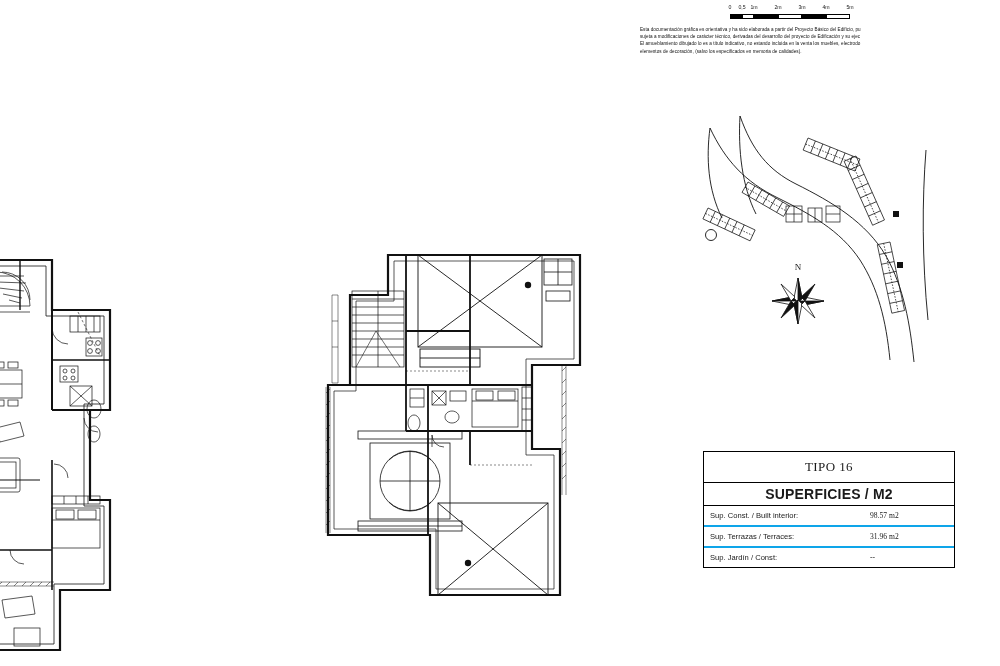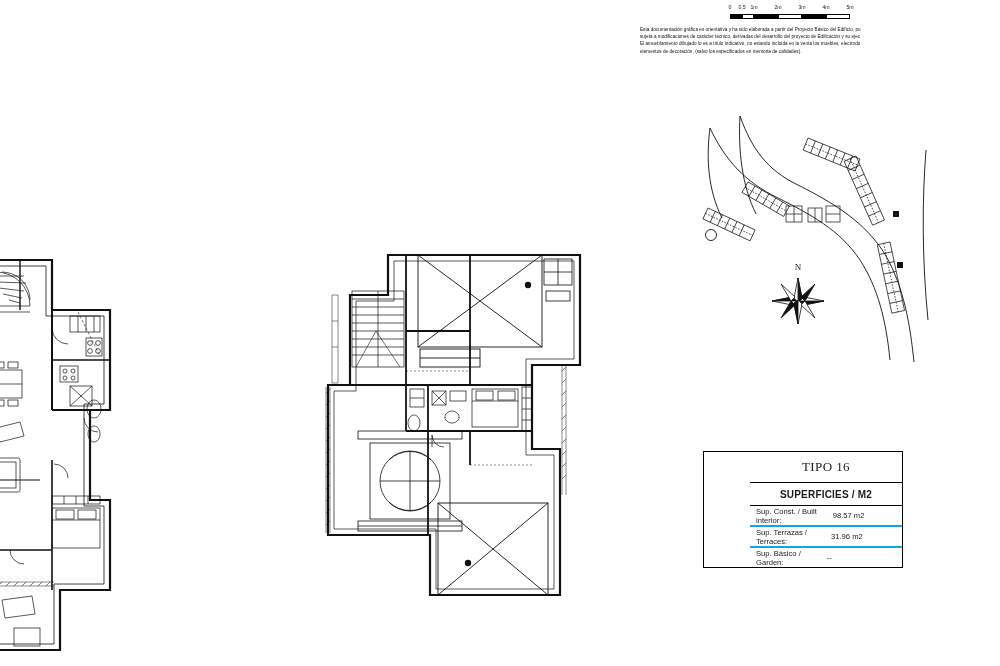--- a/index.html
+++ b/index.html
@@ -99,61 +99,61 @@
     top: 235px;
     width: 290px;
     height: 390px;
   }
 
   
   #infobox {
     position: absolute;
     left: 703px;
     top: 451px;
-    width: 200px;
+    width: 252px;
     border: 1px solid #000;
     background: #fff;
     box-sizing: border-box;
-    padding-left: 46px;
   }
   #infobox .title-row {
     height: 30px;
     border-bottom: 1px solid #000;
     display: flex;
     align-items: center;
     justify-content: center;
     font-size: 13px;
     font-family: "Liberation Serif", serif;
     letter-spacing: 0.4px;
   }
   #infobox .sub-row {
     height: 22px;
     border-bottom: 1px solid #000;
     display: flex;
     align-items: center;
     justify-content: center;
-    font-size: 10px;
+    font-size: 14px;
     font-weight: bold;
     letter-spacing: 0.2px;
   }
   #infobox .data-row {
     height: 19px;
     border-bottom: 2px solid #0ea5e9;
     display: flex;
     align-items: center;
     font-size: 7.6px;
   }
   #infobox .data-row:last-child { border-bottom: none; }
   #infobox .data-row .k {
     flex: 1 1 auto;
     padding-left: 6px;
   }
   #infobox .data-row .v {
     width: 84px;
     padding-left: 4px;
+    font-family: Liberation Serif, serif;
   }
 </style>
 </head>
 <body>
 
 <div id="scalebar">
   <div class="ticks">
     <div class="seg fill" style="left:8px;width:12px;"></div>
     <div class="seg" style="left:20px;width:12px;"></div>
     <div class="seg fill" style="left:32px;width:24px;"></div>
@@ -540,16 +540,16 @@
   <div class="sub-row">SUPERFICIES / M2</div>
   <div class="data-row">
     <span class="k">Sup. Const. / Built interior:</span>
     <span class="v">98.57 m2</span>
   </div>
   <div class="data-row">
     <span class="k">Sup. Terrazas / Terraces:</span>
     <span class="v">31.96 m2</span>
   </div>
   <div class="data-row">
-    <span class="k">Sup. Básico / Garden:</span>
+    <span class="k">Sup. Jardín / Const:</span>
     <span class="v">--</span>
   </div>
 </div>
 
 </body></html>

